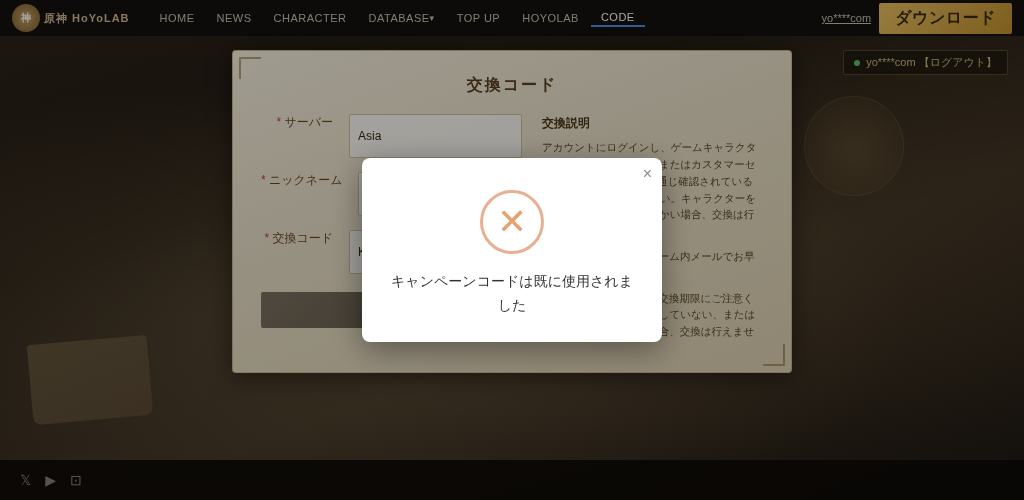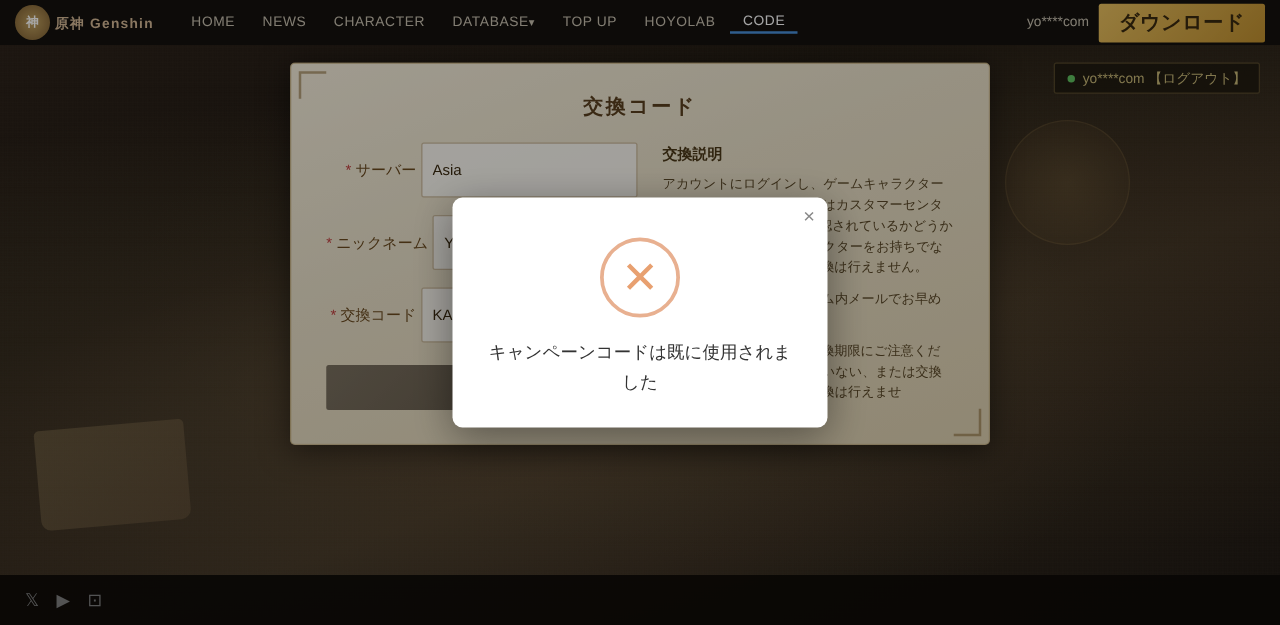--- a/index.html
+++ b/index.html
@@ -66,20 +66,21 @@
       font-size: 9px;
     }
     .nav-right {
       display: flex;
       align-items: center;
       gap: 8px;
     }
     .nav-user {
       color: #c8c0b0;
       font-size: 11px;
+      text-decoration: underline;
     }
     .nav-download-btn {
       background: linear-gradient(135deg, #e8c060 0%, #c09030 100%);
       color: #3a2a10;
       font-size: 16px;
       font-weight: bold;
       padding: 5px 16px;
       border: none;
       cursor: pointer;
       border-radius: 2px;
@@ -191,23 +192,22 @@
       display: flex;
       gap: 20px;
     }
 
     .form-section {
       flex: 0 0 240px;
     }
 
     .form-row {
       display: flex;
-      align-items: center;
       margin-bottom: 14px;
-      gap: 4px;
+      gap: 16px;
     }
     .form-label {
       color: #6a4a20;
       font-size: 12px;
       min-width: 72px;
       text-align: right;
       flex-shrink: 0;
     }
     .form-label::before {
       content: '* ';
@@ -321,21 +321,21 @@
       line-height: 1.7;
       font-weight: 500;
     }
   </style>
 </head>
 <body>
 
 <nav class="navbar">
   <div class="nav-logo">
     <div class="nav-logo-icon">神</div>
-    <span class="nav-logo-text">原神 Genshin</span>
+    <span class="nav-logo-text">原神 HoYoLAB</span>
   </div>
   <div class="nav-links">
     <span class="nav-link">HOME</span>
     <span class="nav-link">NEWS</span>
     <span class="nav-link">CHARACTER</span>
     <span class="nav-link has-dropdown">DATABASE</span>
     <span class="nav-link">TOP UP</span>
     <span class="nav-link">HoYoLAB</span>
     <span class="nav-link active">CODE</span>
   </div>

